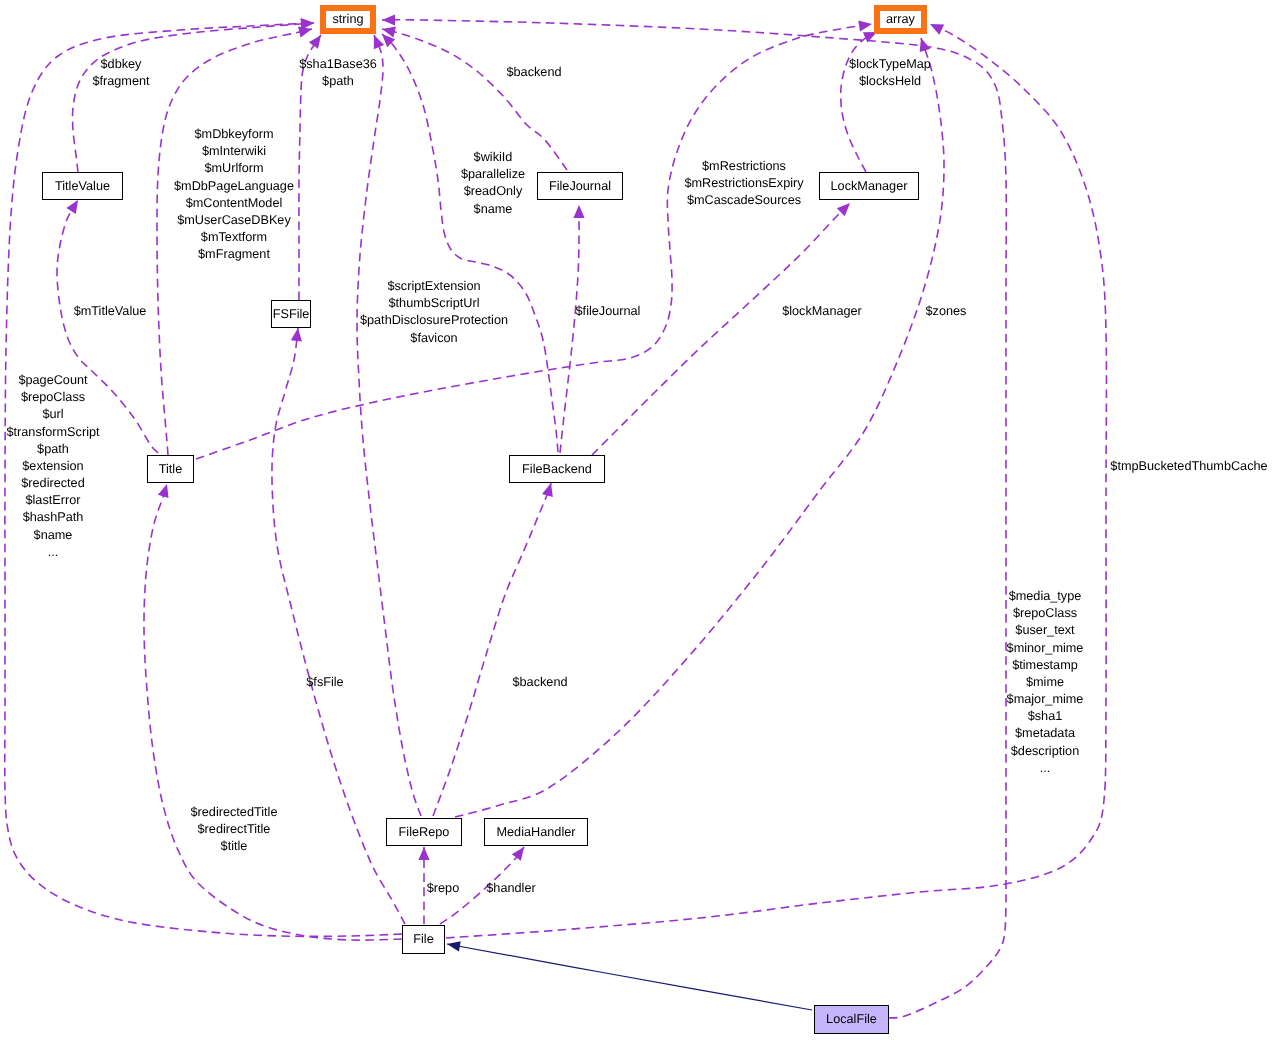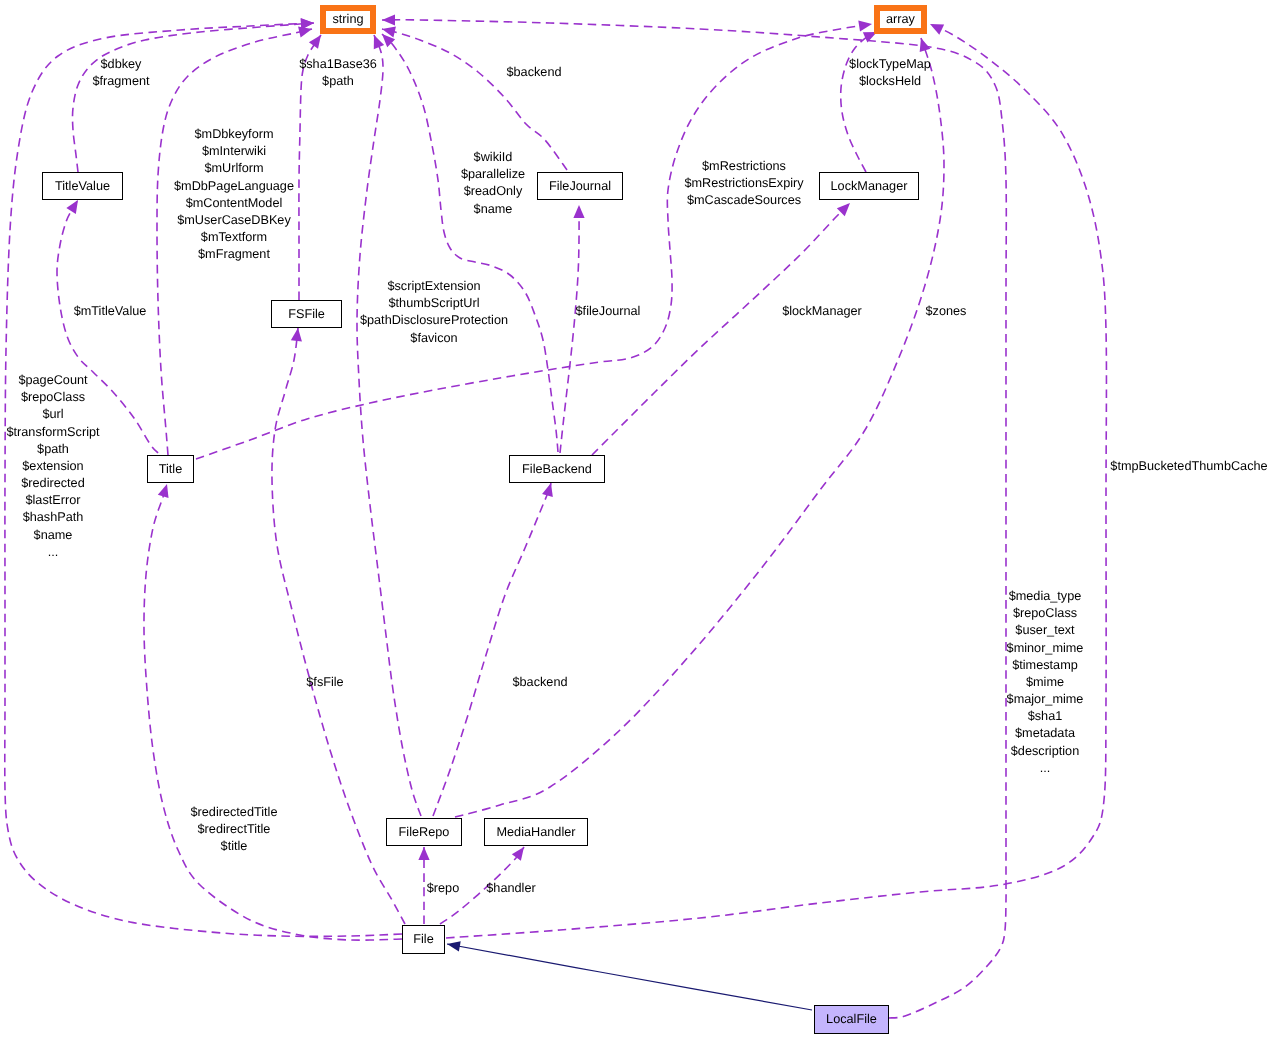--- a/index.html
+++ b/index.html
@@ -71,21 +71,21 @@
       </div>
       <div class="node " style="left: 42px; top: 172px; width: 81px; height: 28px;">
         <span>TitleValue</span>
       </div>
       <div class="node " style="left: 537px; top: 172px; width: 86px; height: 28px;">
         <span>FileJournal</span>
       </div>
       <div class="node " style="left: 819px; top: 172px; width: 100px; height: 28px;">
         <span>LockManager</span>
       </div>
-      <div class="node " style="left: 271px; top: 300px; width: 71px; height: 28px; justify-content: center;">
+      <div class="node " style="left: 271px; top: 300px; width: 40px; height: 28px; justify-content: center;">
         <span>FSFile</span>
       </div>
       <div class="node " style="left: 147px; top: 455px; width: 47px; height: 28px;">
         <span>Title</span>
       </div>
       <div class="node " style="left: 509px; top: 455px; width: 96px; height: 28px; align-items: center;">
         <span>FileBackend</span>
       </div>
       <div class="node " style="left: 386px; top: 818px; width: 76px; height: 28px;">
         <span>FileRepo</span>

